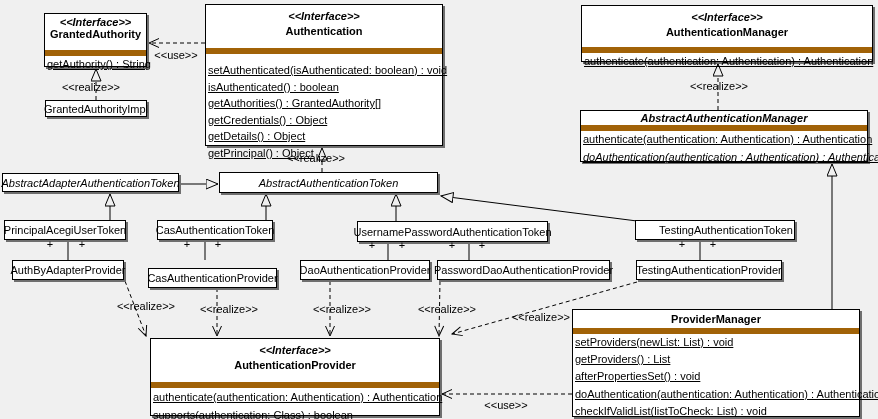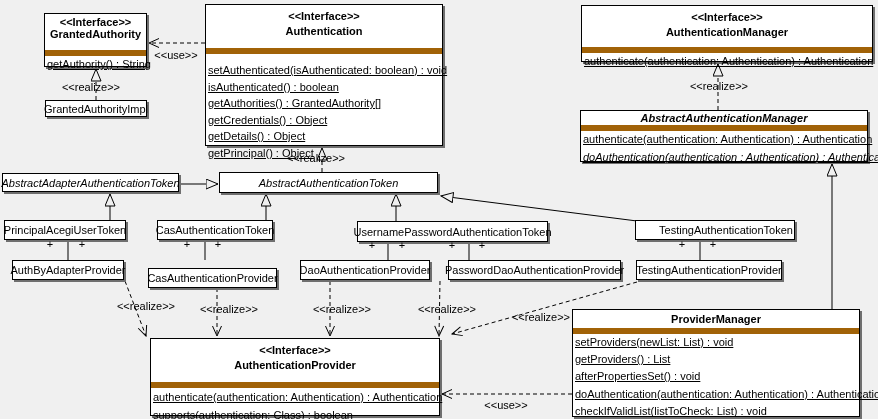--- a/index.html
+++ b/index.html
@@ -15,21 +15,21 @@
   #edges{position:absolute;left:0;top:0;z-index:1;}
   .cls{
     position:absolute;
     background:#fff;
     border:1px solid #000;
     box-shadow:2px 2px 0 #6f6f6f;
     z-index:2;
     line-height:normal;
   }
   .hdr{text-align:center;font-weight:bold;}
-  .hdr .stereo{display:block;}
+  .hdr .stereo{display:block;font-style:italic;}
   .hdr .cname{display:block;}
   .methods{border-top:6px solid #a16207;text-decoration:underline;}
   .m{white-space:nowrap;padding:0 2px;}
   .single{display:flex;align-items:center;justify-content:center;font-weight:normal;white-space:nowrap;}
   .abstract{font-style:italic;}
   .italic{font-style:italic;}
   .lbl{position:absolute;z-index:3;text-align:center;white-space:nowrap;}
   .plus{position:absolute;z-index:3;width:8px;text-align:center;}
 </style>
 </head>
@@ -146,21 +146,21 @@
 
   <div class="cls single" style="left:12px;top:260px;width:110px;height:18px;">
     <span>AuthByAdapterProvider</span>
   </div>
   <div class="cls single" style="left:148px;top:268px;width:127px;height:18px;">
     <span>CasAuthenticationProvider</span>
   </div>
   <div class="cls single" style="left:300px;top:260px;width:128px;height:18px;">
     <span>DaoAuthenticationProvider</span>
   </div>
-  <div class="cls single" style="left:437px;top:260px;width:171px;height:18px;margin-left:11px;">
+  <div class="cls single" style="left:437px;top:260px;width:171px;height:18px;">
     <span>PasswordDaoAuthenticationProvider</span>
   </div>
   <div class="cls single" style="left:636px;top:260px;width:144px;height:18px;">
     <span>TestingAuthenticationProvider</span>
   </div>
 
   <div class="cls" style="left:150px;top:338px;width:288px;height:76px;">
     <div class="hdr" style="height:38px;padding-top:5px;">
       <span class="stereo">&lt;&lt;Interface&gt;&gt;</span>
       <span class="cname" style="margin-top:3px;text-align:center;">AuthenticationProvider</span>

